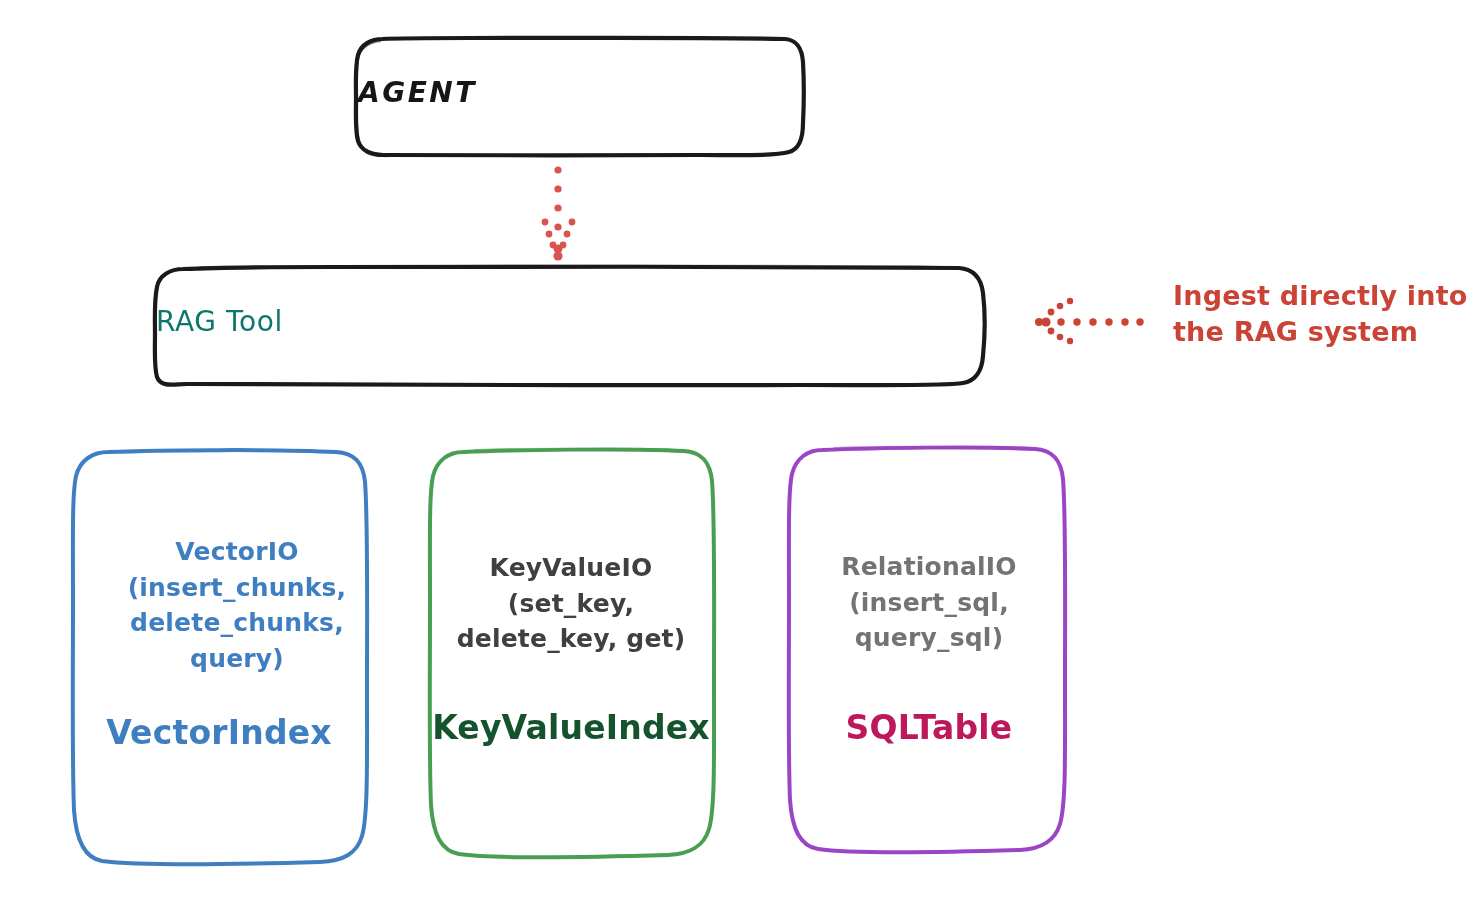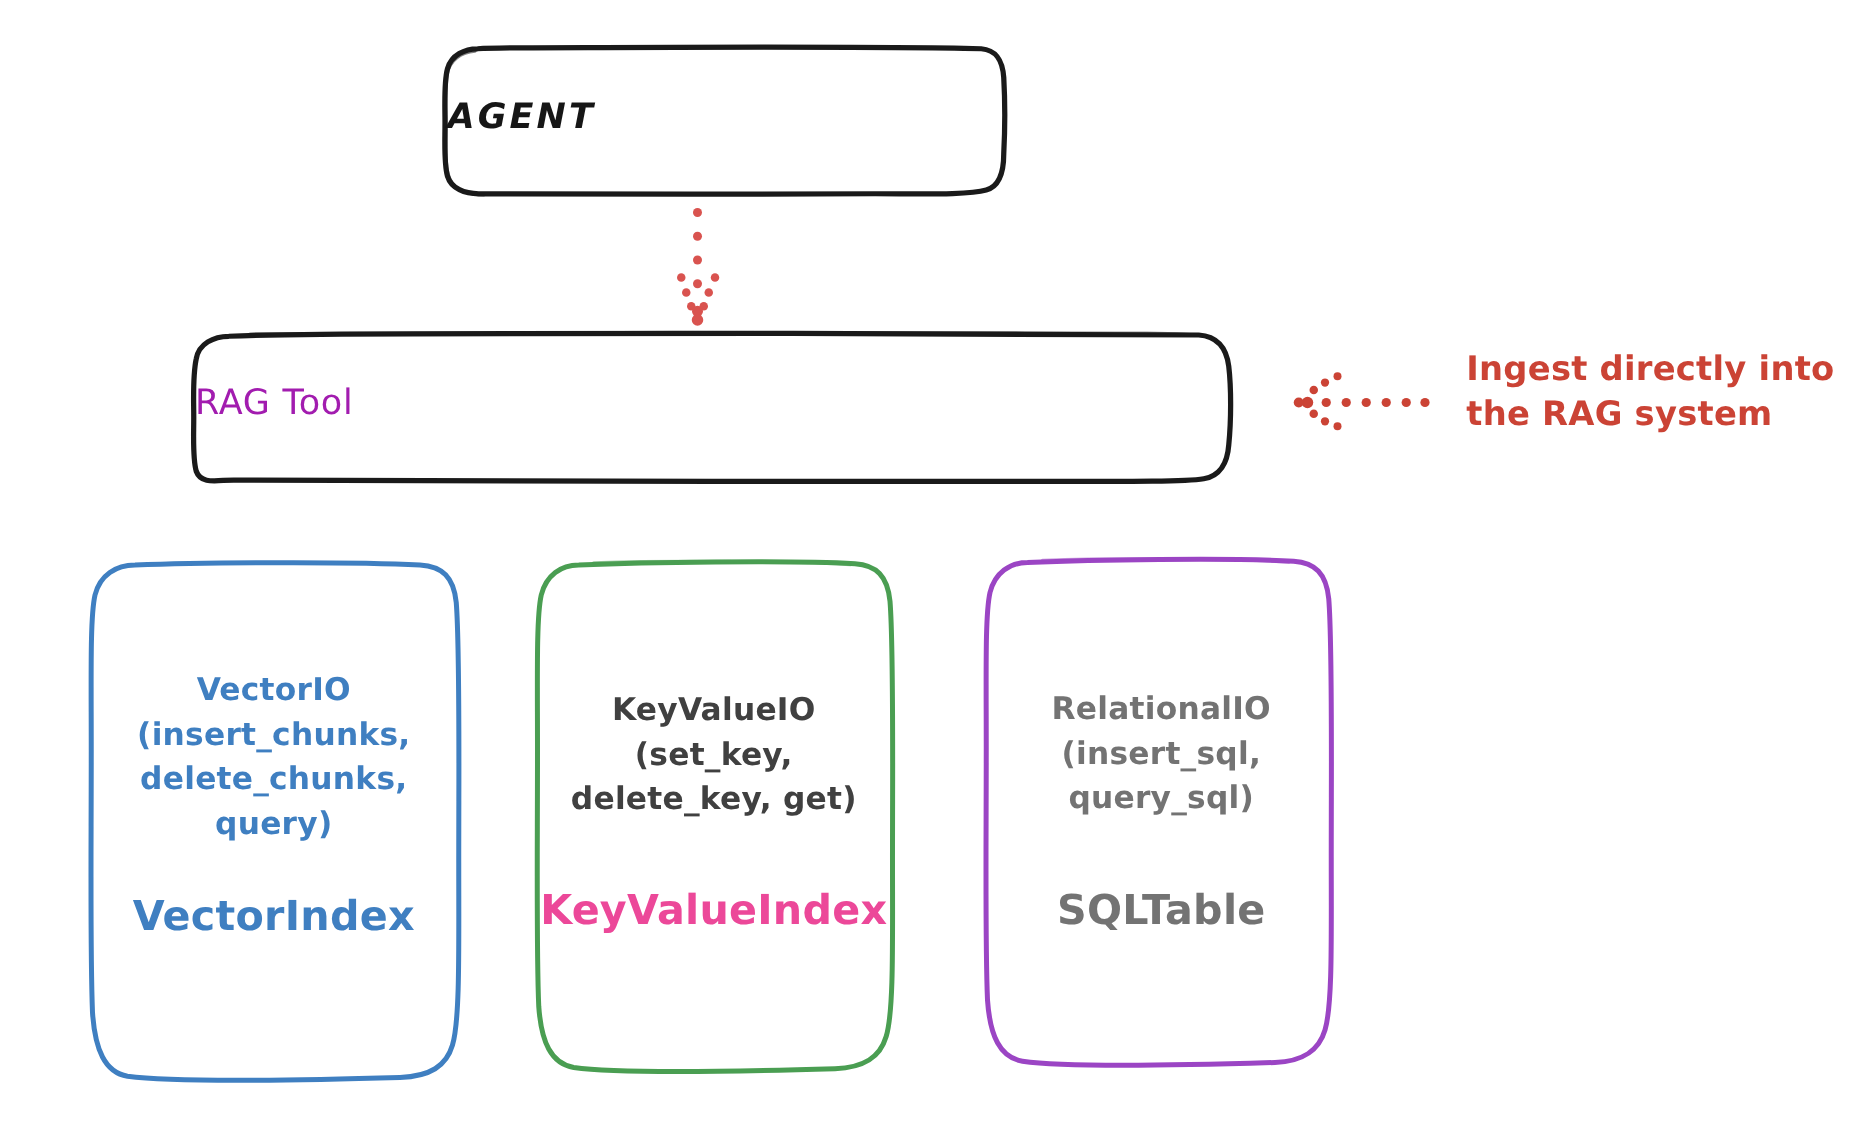--- a/index.html
+++ b/index.html
@@ -40,42 +40,42 @@
     letter-spacing: 2.5px;
     color: #161616;
   }
   #ragtool-label {
     left: 156px;
     top: 303px;
     width: 828px;
     font-size: 28px;
     font-weight: 500;
     letter-spacing: 0.6px;
-    color: #a21caf;
+    color: #0f766e;
   }
   
   .column-label {
     position: absolute;
     text-align: center;
     line-height: 1.42;
     white-space: pre-line;
     font-size: 25px;
     font-weight: 600;
     letter-spacing: 0.2px;
     pointer-events: none;
   }
   .column-sub {
     position: absolute;
     text-align: center;
     font-size: 33px;
     font-weight: 600;
     letter-spacing: 0.2px;
     pointer-events: none;
   }
-  #vector-api   { left: 78px;  top: 534px; width: 282px; }
+  #vector-api   { left: 96px;  top: 534px; width: 282px; }
   #vector-index { left: 78px;  top: 713px; width: 282px; }
   #kv-api       { left: 430px; top: 550px; width: 282px; }
   #kv-index     { left: 430px; top: 708px; width: 282px; }
   #rel-api      { left: 790px; top: 549px; width: 278px; }
   #rel-index    { left: 790px; top: 708px; width: 278px; }
 
   
   #annotation-text {
     position: absolute;
     left: 1148px;
@@ -225,21 +225,21 @@
 
 <div class="column-label" id="vector-api" style="color:#3f7fc1">VectorIO
 (insert_chunks,
 delete_chunks,
 query)</div>
 <div class="column-sub" id="vector-index" style="color:#3f7fc1">VectorIndex</div>
 
 <div class="column-label" id="kv-api" style="color:#404040">KeyValueIO
 (set_key,
 delete_key, get)</div>
-<div class="column-sub" id="kv-index" style="color:#ec4899">KeyValueIndex</div>
+<div class="column-sub" id="kv-index" style="color:#14532d">KeyValueIndex</div>
 
 <div class="column-label" id="rel-api" style="color:#737373">RelationalIO
 (insert_sql,
 query_sql)</div>
-<div class="column-sub" id="rel-index" style="color:#737373">SQLTable</div>
+<div class="column-sub" id="rel-index" style="color:#be185d">SQLTable</div>
 
 <div id="annotation-text" style="color:#cb4335">Ingest directly into
 the RAG system</div>
 
 </body></html>

